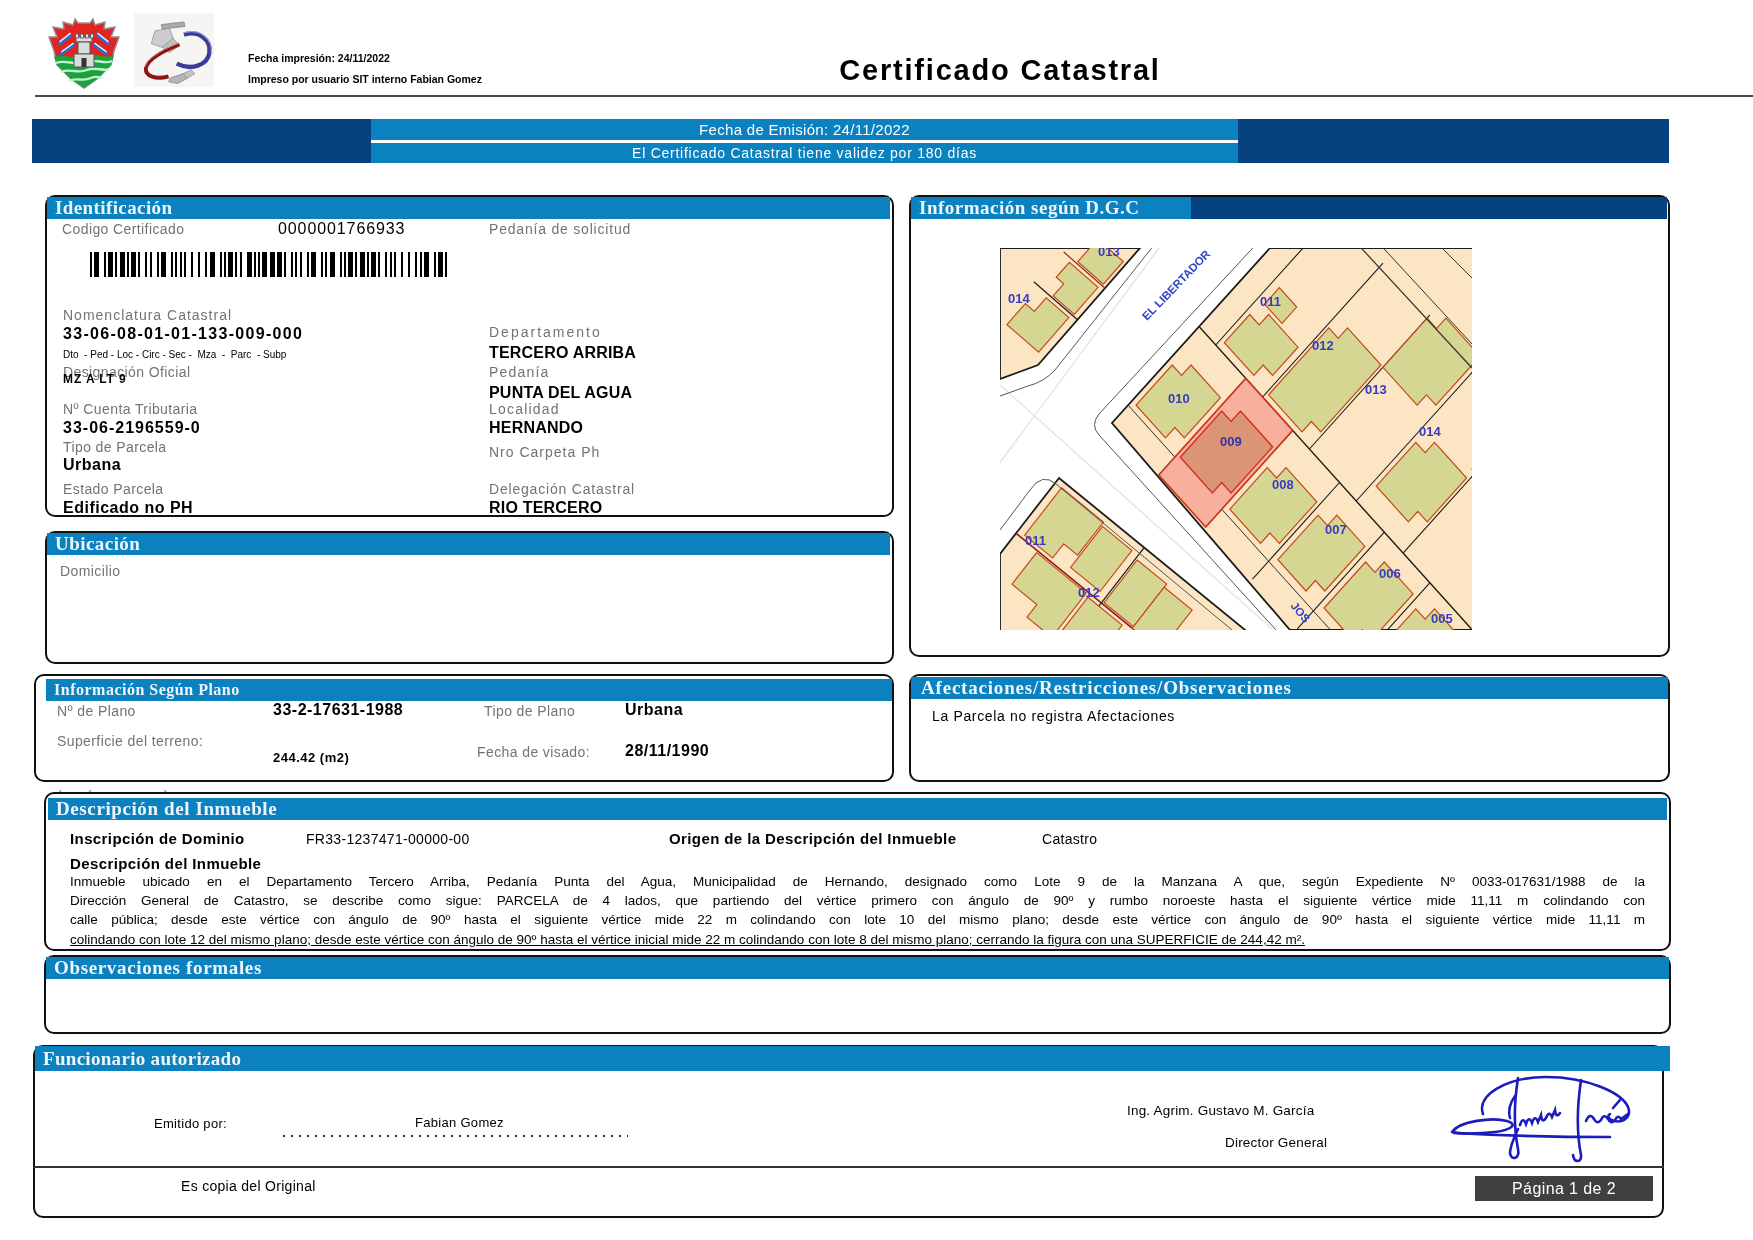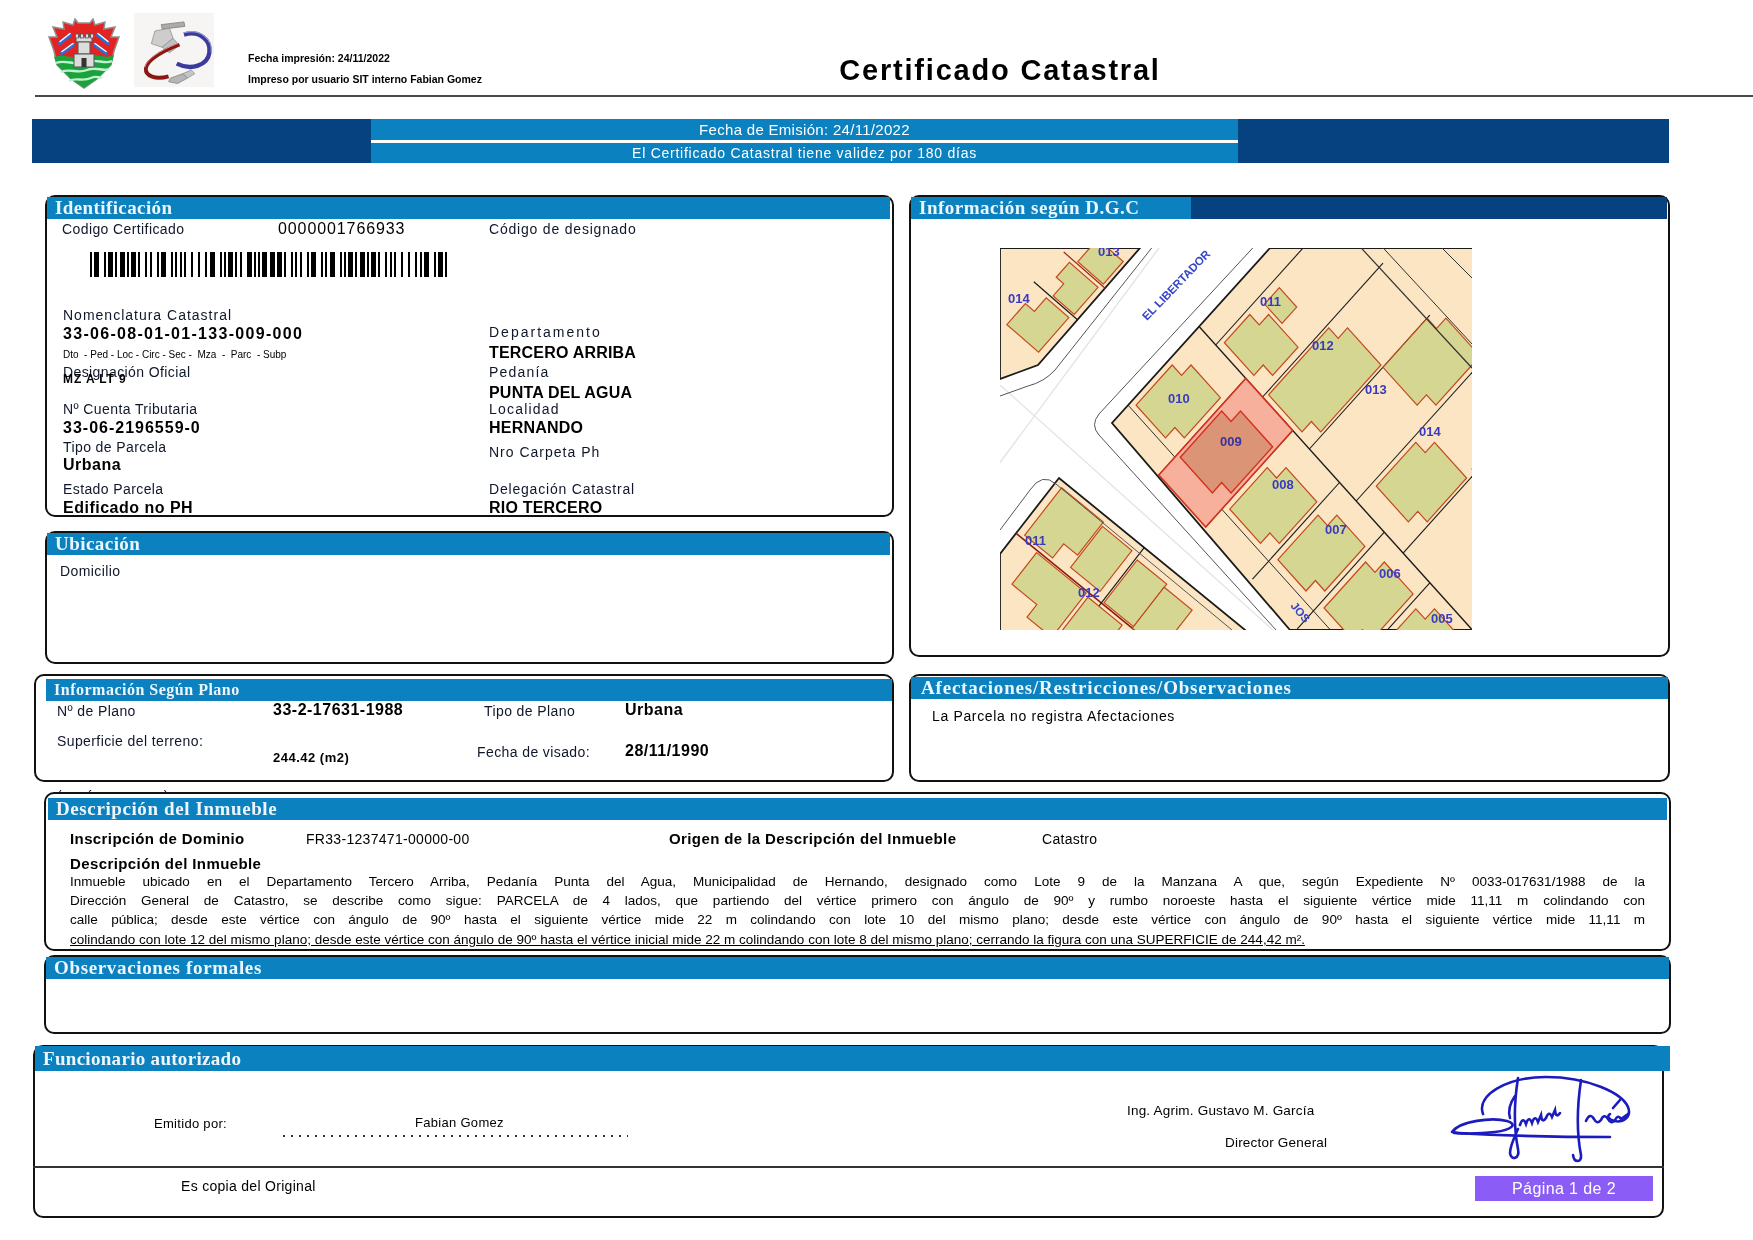--- a/index.html
+++ b/index.html
@@ -1,19 +1,19 @@
 <!DOCTYPE html>
 <html><head><meta charset="utf-8">
 <style>
 *{margin:0;padding:0;box-sizing:border-box;}
 body{font-family:"Liberation Sans",sans-serif;background:#fff;}
 .page{position:relative;width:1753px;height:1240px;background:#fff;overflow:hidden;}
 .box{position:absolute;border:2px solid #111;border-radius:10px;background:#fff;}
 .bt{position:absolute;font-family:"Liberation Serif",serif;font-weight:bold;color:#EDF6FC;white-space:nowrap;}
-.g{position:absolute;color:#0f172a;white-space:nowrap;}
+.g{position:absolute;color:#737373;white-space:nowrap;}
 .v{position:absolute;color:#000;font-weight:bold;white-space:nowrap;}
 </style></head><body>
 <div class="page">
 
 <div style="position:absolute;left:45px;top:13px;"><svg width="78" height="78" viewBox="0 0 78 78">
 <path d="M30 6 L33 10 L45 10 L48 6 L50 12 L60 9 L59 16 L70 14 L66 24 L74 24 L69 38 L66 52 L52 66 L39 75 L26 66 L12 52 L9 38 L4 24 L12 24 L8 14 L19 16 L18 9 L28 12 Z" fill="#E32222" stroke="#909090" stroke-width="1.5"></path>
 <path d="M9 44 C18 40 28 47 39 43 C50 39 60 47 69 42 L66 52 L52 66 L39 75 L26 66 L12 52 Z" fill="#1CA23C"></path>
 <path d="M11 50 C20 46 30 53 40 49 C50 45 60 52 67 48" stroke="#BFF2CE" stroke-width="2.4" fill="none"></path>
 <path d="M16 59 C25 55 33 61 42 57 C51 53 58 59 64 56" stroke="#BFF2CE" stroke-width="2.4" fill="none"></path>
 <path d="M24 68 C31 64 38 69 46 65 C52 62 55 66 57 64" stroke="#BFF2CE" stroke-width="2.4" fill="none"></path>
@@ -63,21 +63,21 @@
 <div style="position:absolute;left:32px;top:119px;width:1637px;height:44px;background:#05427F;"></div>
 <div style="position:absolute;left:371px;top:119px;width:867px;height:44px;background:#0B81C0;"></div>
 <div style="position:absolute;left:371px;top:140px;width:867px;height:3px;background:#fff;"></div>
 <div style="position:absolute;left:371px;top:121px;width:867px;text-align:center;color:#fff;font-size:15px;letter-spacing:0.3px;">Fecha de Emisión: 24/11/2022</div>
 <div style="position:absolute;left:371px;top:145px;width:867px;text-align:center;color:#fff;font-size:14px;letter-spacing:0.75px;">El Certificado Catastral tiene validez por 180 días</div>
 <div class="box" style="left:45px;top:195px;width:849px;height:322px;"></div>
 <div style="position:absolute;left:47px;top:197px;width:843px;height:22px;background:#0B81C0;"></div>
     <div class="bt" style="left:55px;top:197px;font-size:19px;line-height:22px;letter-spacing:0.4px;">Identificación</div>
 <div class="g" style="left:62px;top:221px;font-size:14px;letter-spacing:0.4px;">Codigo Certificado</div>
 <div style="position:absolute;left:278px;top:220px;font-size:16px;letter-spacing:0.9px;color:#000;font-weight:normal;white-space:nowrap;text-decoration:none;">0000001766933</div>
-<div class="g" style="left:489px;top:221px;font-size:14px;letter-spacing:0.8px;">Código de designado</div>
+<div class="g" style="left:489px;top:221px;font-size:14px;letter-spacing:0.8px;">Pedanía de solicitud</div>
 <div style="position:absolute;left:90px;top:252px;"><svg width="359" height="25" viewBox="0 0 359 25">
         <rect x="0" y="0" width="2" height="25" fill="#000"></rect>
         <rect x="4" y="0" width="5" height="25" fill="#000"></rect>
         <rect x="14" y="0" width="2" height="25" fill="#000"></rect>
         <rect x="18" y="0" width="5" height="25" fill="#000"></rect>
         <rect x="25" y="0" width="2" height="25" fill="#000"></rect>
         <rect x="30" y="0" width="5" height="25" fill="#000"></rect>
         <rect x="37" y="0" width="2" height="25" fill="#000"></rect>
         <rect x="41" y="0" width="5" height="25" fill="#000"></rect>
         <rect x="48" y="0" width="2" height="25" fill="#000"></rect>
@@ -288,13 +288,13 @@
 <path d="M 4 62 C 60 65 120 66 160 66"></path>
 <path d="M 68 7 C 64 32 64 58 68 78 C 70 88 61 90 60 82 C 60 75 64 67 68 58"></path>
 <path d="M 131 9 C 127 36 127 64 131 84 C 132 92 124 92 123 84"></path>
 <path d="M 70 54 q 3 -9 6 -1 q 3 -9 6 -1 q 3 -9 6 -1 l 3 -7 q 1 9 5 3 q 3 -8 6 -1 l 3 -7 q 1 9 5 3"></path>
 <path d="M 136 50 q 4 -9 8 -2 q 3 6 7 1 q 3 -7 7 -1 q 3 6 7 1 q 3 -6 6 -1 l 7 -5"></path>
 <path d="M 163 37 l 7 -8"></path>
 </g>
 </svg></div>
 <div style="position:absolute;left:33px;top:1166px;width:1631px;height:2px;background:#333;"></div>
 <div style="position:absolute;left:181px;top:1178px;font-size:14px;letter-spacing:0.3px;color:#000;font-weight:normal;white-space:nowrap;text-decoration:none;">Es copia del Original</div>
-<div style="position:absolute;left:1475px;top:1176px;width:178px;height:25px;background:#8b5cf6;color:#fff;text-align:center;font-size:16px;line-height:25px;letter-spacing:0.4px;">Página 1 de 2</div>
+<div style="position:absolute;left:1475px;top:1176px;width:178px;height:25px;background:#404040;color:#fff;text-align:center;font-size:16px;line-height:25px;letter-spacing:0.4px;">Página 1 de 2</div>
 </div>
 </body></html>

